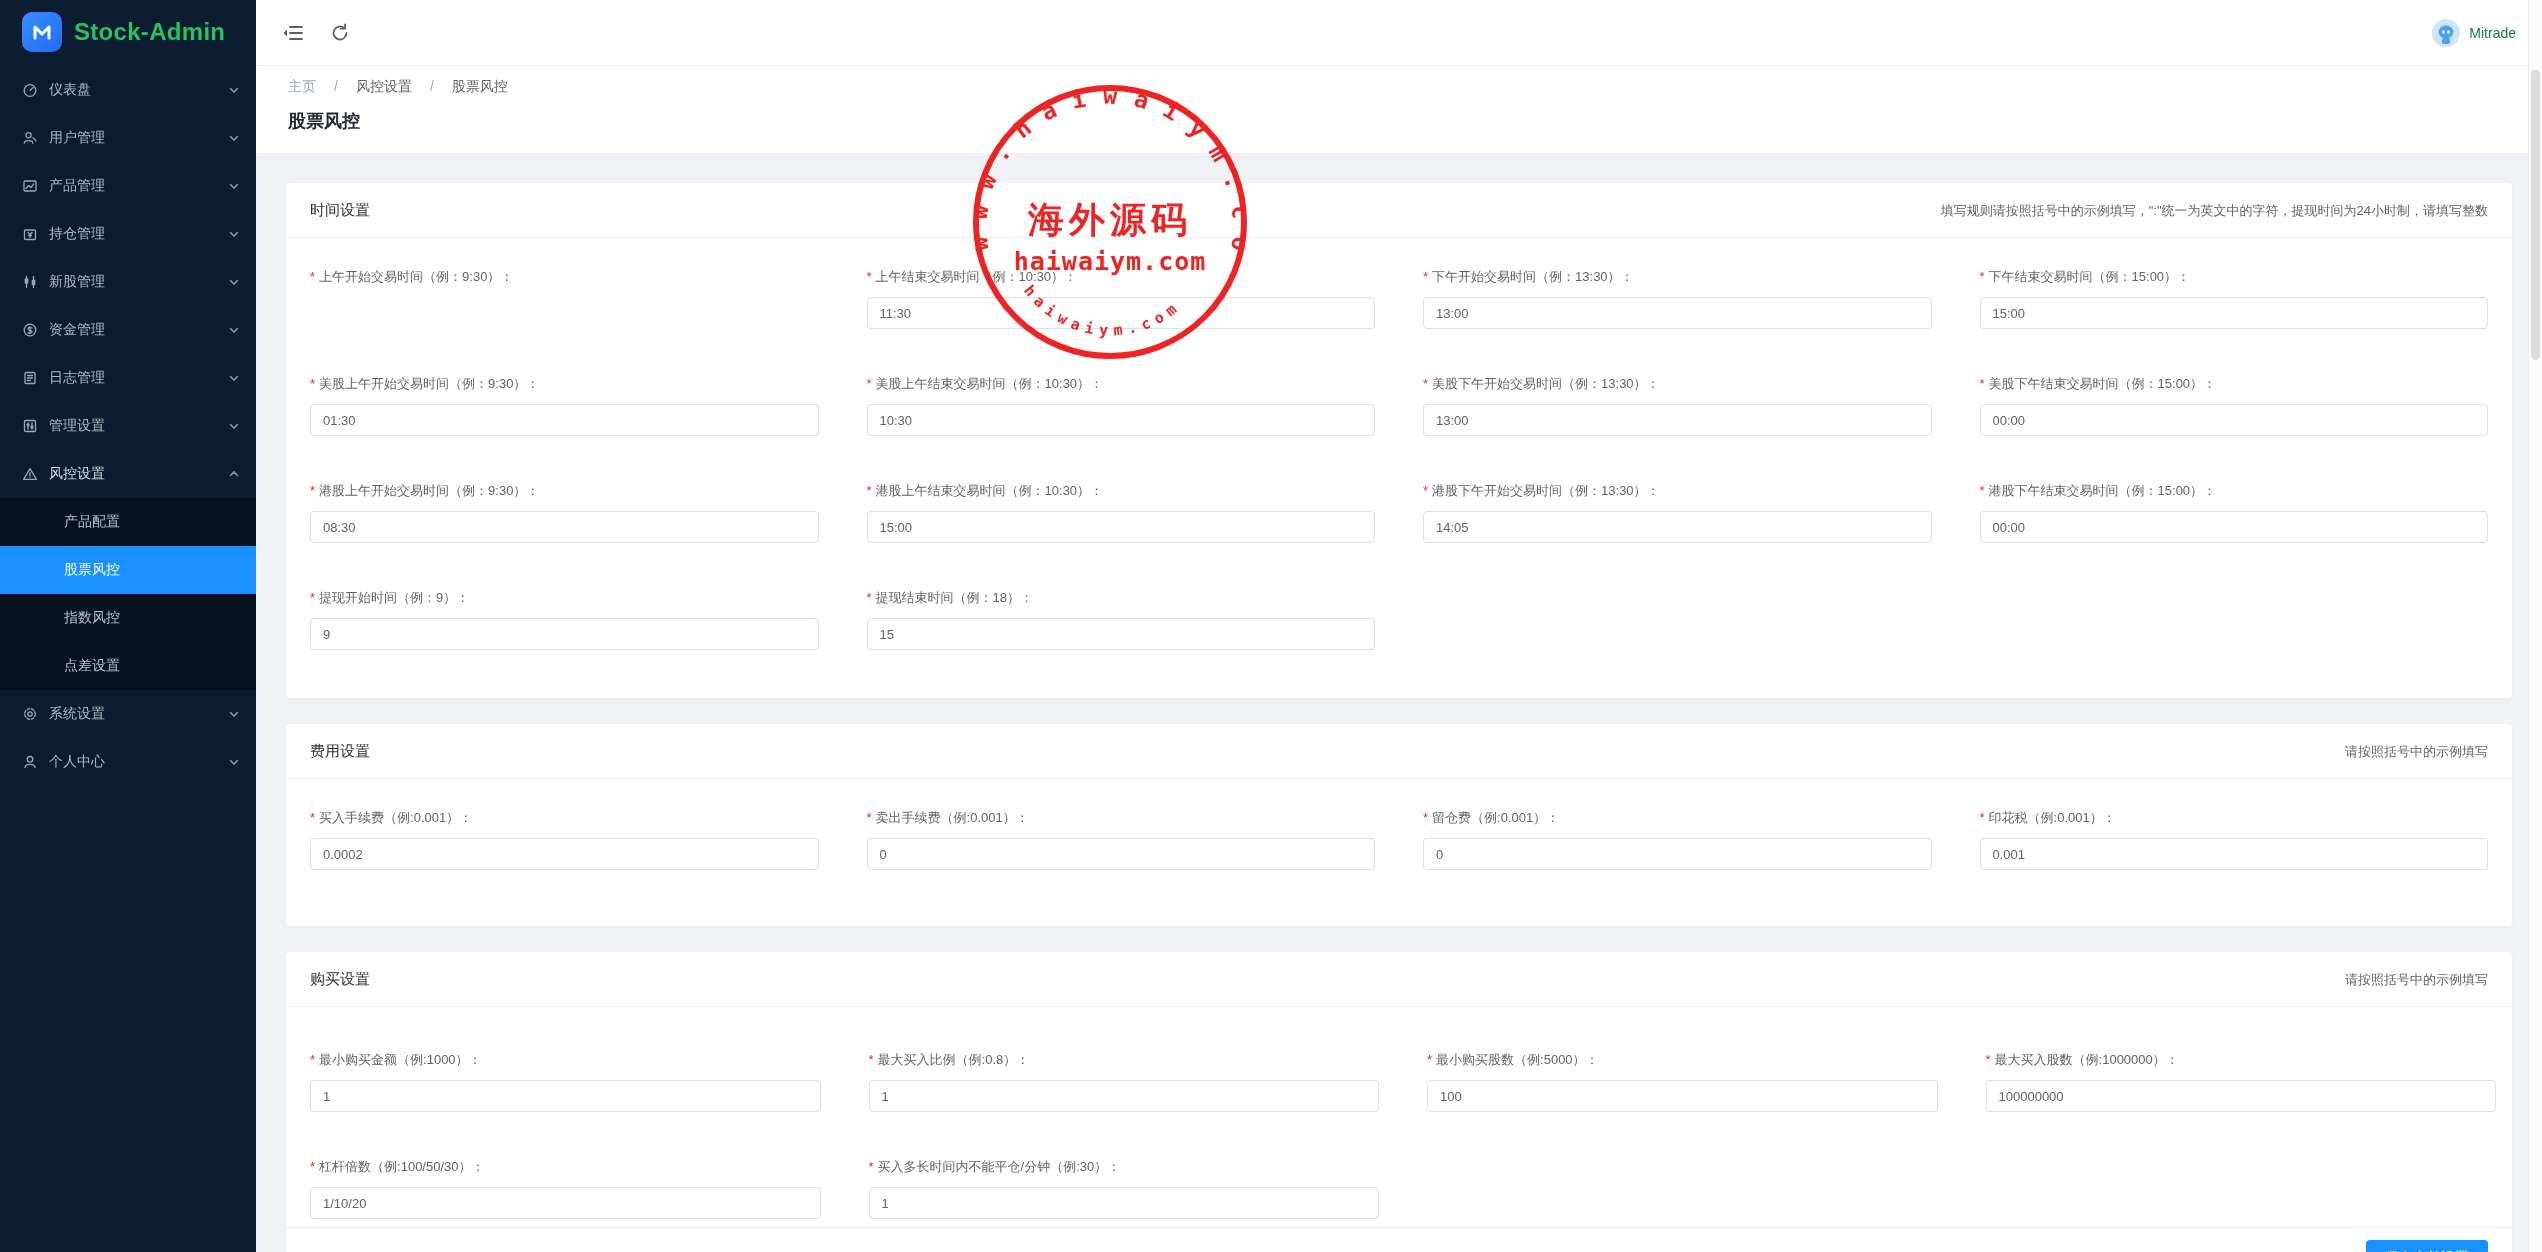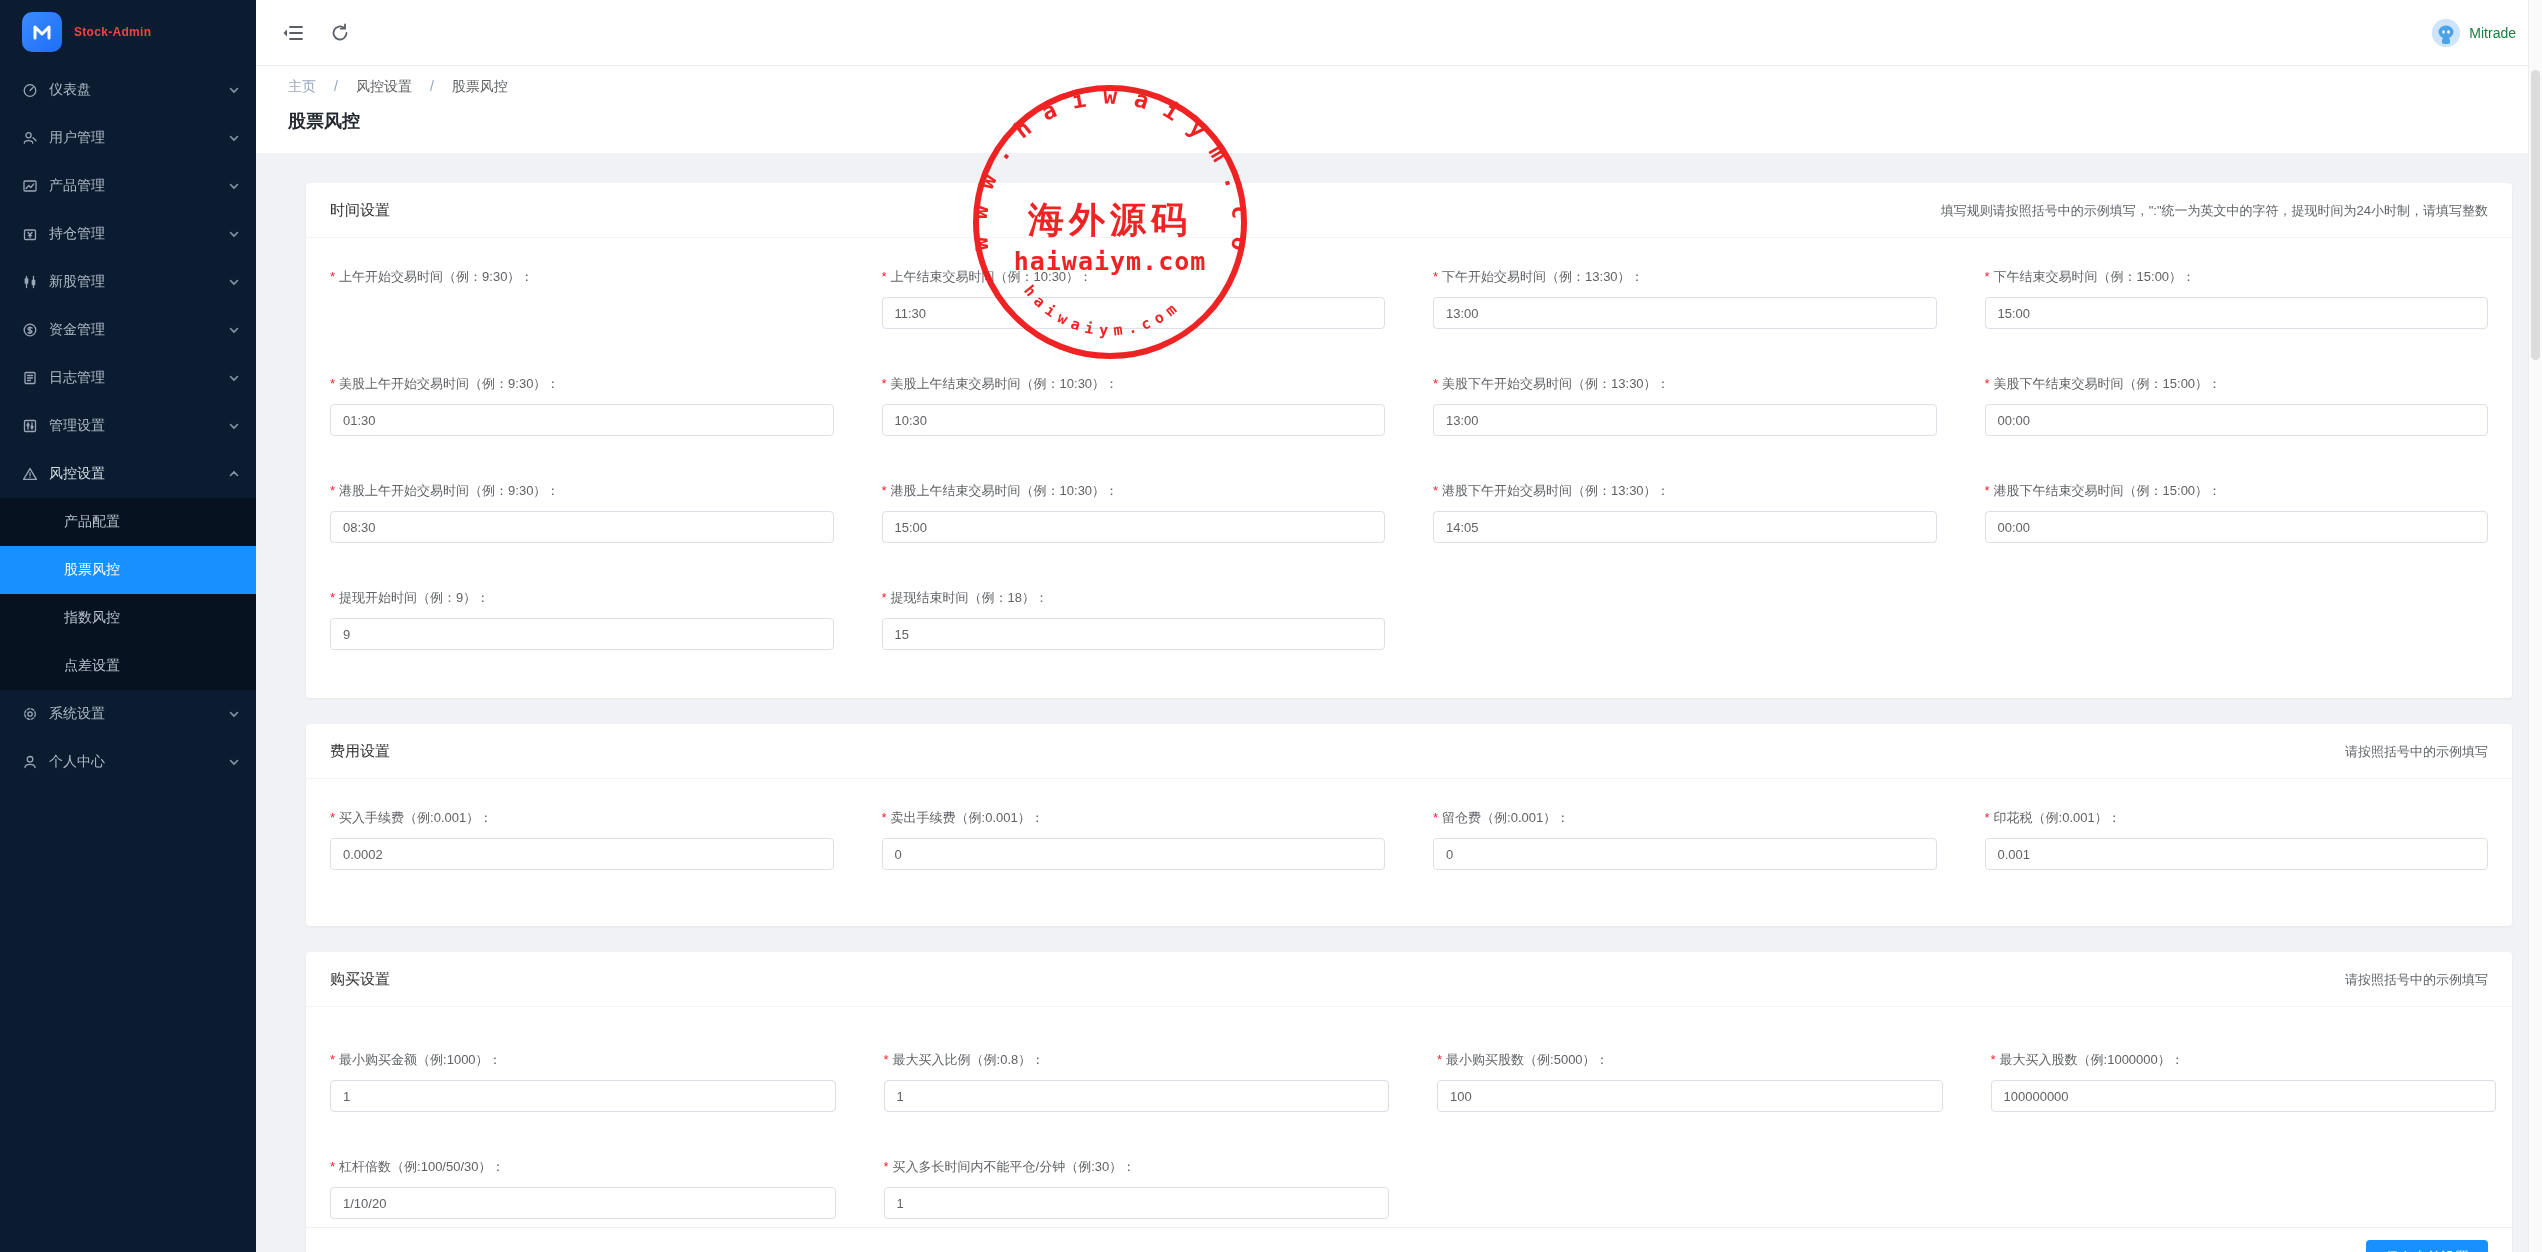--- a/index.html
+++ b/index.html
@@ -6,21 +6,21 @@
   html,body { width:2542px; height:1252px; overflow:hidden; background:#f0f2f5;
               font-family:"Liberation Sans","DejaVu Sans",sans-serif; }
   .app { display:flex; width:2542px; height:1252px; }
 
   
   .sidebar { width:256px; height:1252px; background:#0b1c30; flex:0 0 256px; color:#aeb9c6; }
   .logo-row { height:64px; display:flex; align-items:center; padding-left:22px; }
   .logo-mark { width:40px; height:40px; border-radius:10px;
                background:linear-gradient(135deg,#3a8bff,#1f6ef5);
                display:flex; align-items:center; justify-content:center; }
-  .logo-text { color:#ef4444; font-size:12px; font-weight:bold; margin-left:12px; letter-spacing:.3px; }
+  .logo-text { color:#22c55e; font-size:24px; font-weight:bold; margin-left:12px; letter-spacing:.3px; }
   .menu { margin-top:2px; }
   .menu-item { position:relative; height:48px; display:flex; align-items:center;
                padding-left:22px; font-size:14px; cursor:pointer; }
   .mi-icon { width:16px; height:16px; margin-right:11px; display:inline-flex; }
   .mi-icon svg { stroke:#9aa7b8; fill:none; stroke-width:1.3; stroke-linecap:round; stroke-linejoin:round; }
   .mi-arrow { position:absolute; right:16px; top:17px; width:12px; height:12px; }
   .mi-arrow svg { stroke:#8795a5; fill:none; stroke-width:1.6; stroke-linecap:round; }
   .mi-arrow.up { transform:rotate(180deg); top:19px; }
   .submenu { background:#071220; }
   .sub-item { height:48px; display:flex; align-items:center; padding-left:64px;
@@ -41,21 +41,21 @@
 
   .page-head { background:#fff; padding:12px 32px 20px 32px; }
   .breadcrumb { font-size:14px; color:#97a8be; display:flex; gap:18px; }
   .crumb { color:#97a8be; cursor:pointer; }
   .crumb.mid, .crumb.cur { color:#606266; }
   .crumb.cur { cursor:default; }
   .page-title { margin-top:13px; font-size:18px; font-weight:bold; color:#24292f; }
 
   .content { flex:1; background:#f0f2f5; padding:30px 30px 0 30px; overflow:hidden; }
   .card { background:#fff; border-radius:4px; box-shadow:0 1px 3px rgba(0,0,0,.05);
-          margin-bottom:26px;margin-left:20px; }
+          margin-bottom:26px; }
   .card-header { display:flex; justify-content:space-between; align-items:center;
                  padding:18px 24px 17px 24px; border-bottom:1px solid #f2f3f5; }
   .card-title { font-size:15px; color:#303133; }
   .card-note { font-size:13px; color:#5f6368; }
   .card-body { padding:30px 24px 48px 24px; display:grid;
                grid-template-columns:repeat(4,1fr); column-gap:48px; row-gap:46px; }
   .card-body.tight { padding-bottom:56px; }
   .card-body.no-bottom { padding:44px 16px 8px 24px; }
   .field-label { font-size:13px; color:#606266; line-height:18px; margin-bottom:11px; white-space:nowrap; overflow:hidden; }
   .req { color:#f5222d; margin-right:4px; }

